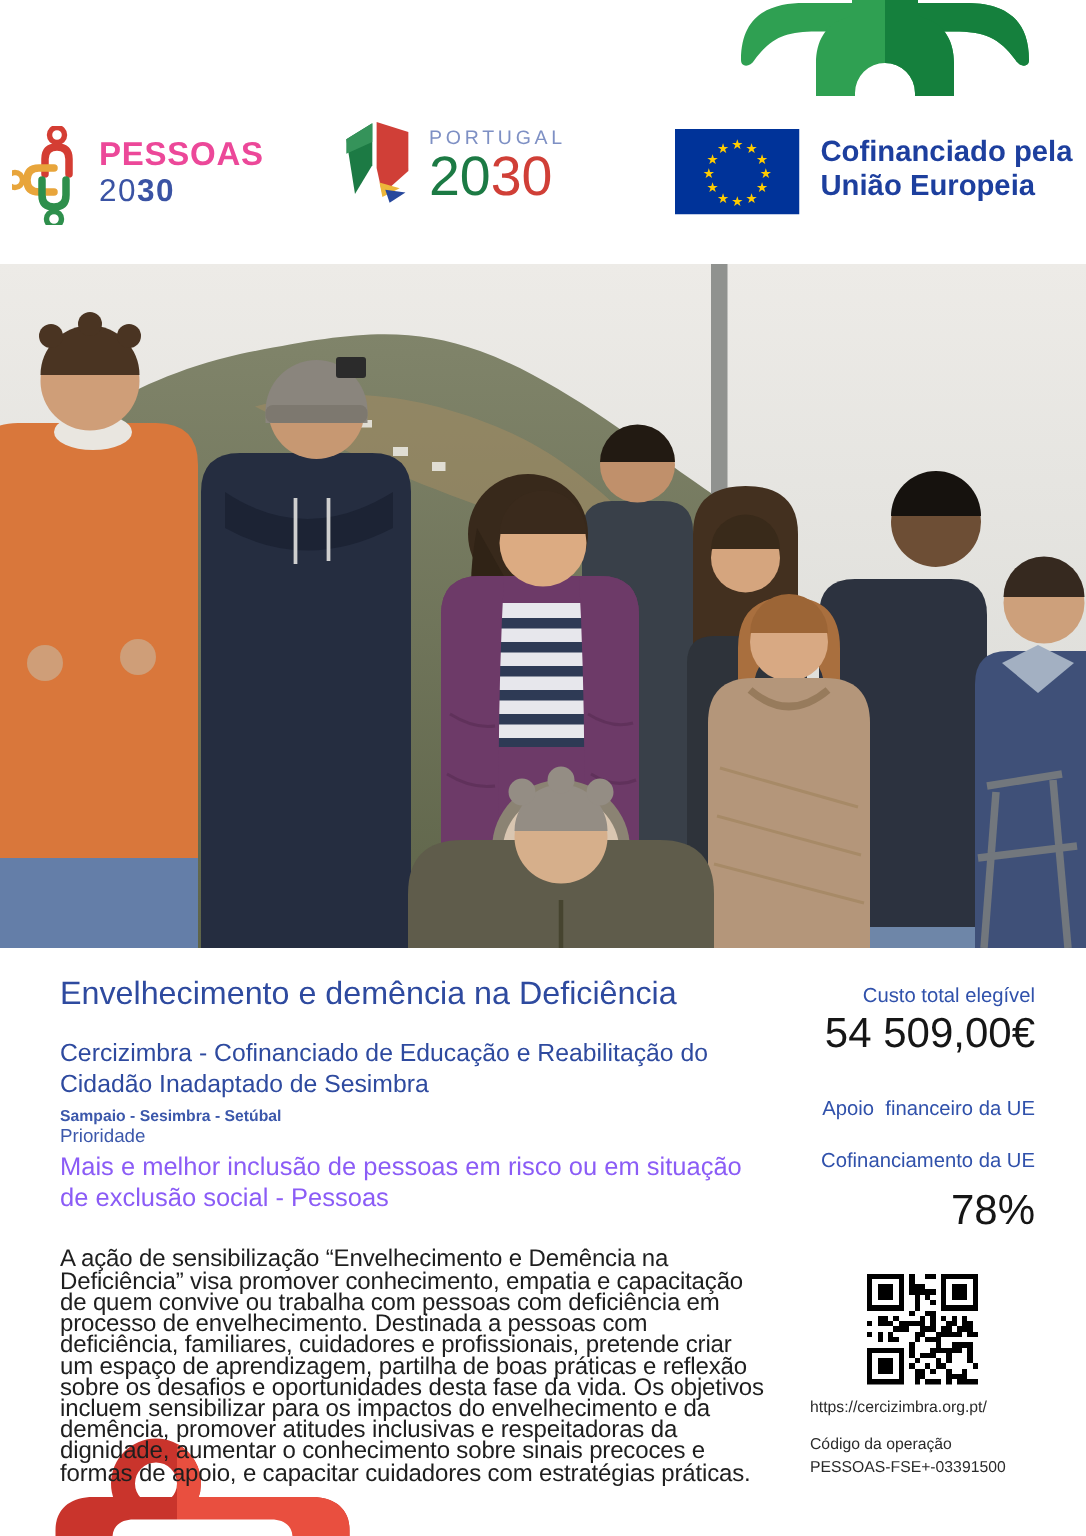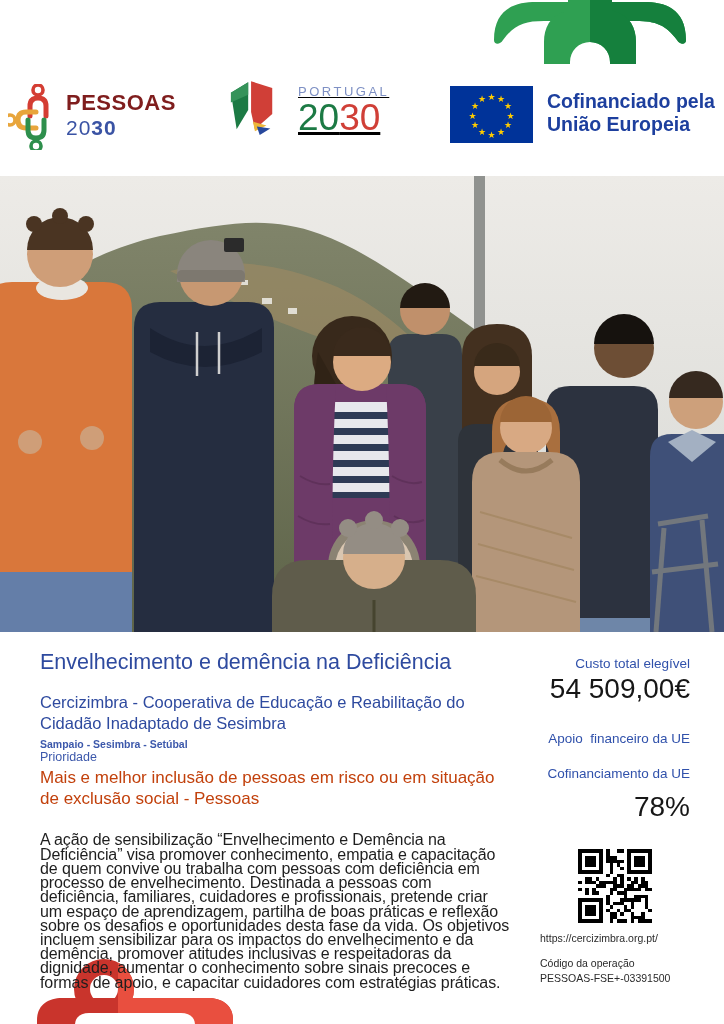--- a/index.html
+++ b/index.html
@@ -2,47 +2,47 @@
 <html><head>
 <meta charset="utf-8">
 <style>
   html,body{margin:0;padding:0;}
   body{width:724px;height:1024px;background:#ffffff;font-family:"Liberation Sans","DejaVu Sans",sans-serif;}
   .page{position:relative;width:724px;height:1024px;overflow:hidden;background:#fff;}
 
   
   .pessoas-logo{position:absolute;left:8px;top:84px;display:flex;align-items:flex-start;}
   .pessoas-text{margin-left:6px;margin-top:8px;line-height:1;}
-  .pessoas-name{font-size:22px;font-weight:700;color:#7f1d1d;letter-spacing:0.5px;}
+  .pessoas-name{font-size:22px;font-weight:700;color:#ec4899;letter-spacing:0.5px;}
   .pessoas-year{font-size:21px;color:#3a53a4;margin-top:3px;letter-spacing:1px;}
   .pessoas-year .bold{font-weight:700;}
 
   .portugal-logo{position:absolute;left:228px;top:80px;display:flex;align-items:flex-start;}
-  .portugal-text{margin-left:20px;margin-top:5px;line-height:1;text-decoration:underline;}
+  .portugal-text{margin-left:8px;margin-top:5px;line-height:1;}
   .portugal-name{font-size:13px;color:#7e90c4;letter-spacing:2.5px;}
   .portugal-year{font-size:37px;margin-top:1px;letter-spacing:0px;}
   .portugal-year .g{color:#1c7a44;}
   .portugal-year .r{color:#d03f37;}
 
   .eu-block{position:absolute;left:450px;top:86px;display:flex;align-items:flex-start;}
   .eu-text{margin-left:14px;margin-top:4px;font-size:19.5px;font-weight:700;color:#1d3f9e;line-height:1.18;}
 
   .corner-green{position:absolute;top:0;right:32px;width:204px;height:66px;}
   .corner-red{position:absolute;bottom:0;left:0;width:240px;height:92px;}
 
   
   .photo{position:absolute;left:0;top:176px;width:724px;height:456px;display:block;}
 
   
   .col-left{position:absolute;left:40px;top:650px;width:478px;z-index:2;}
   .title{font-size:21.5px;color:#2e4a9f;line-height:1.2;}
   .org{margin-top:16px;font-size:16.5px;color:#2e4a9f;line-height:1.3;width:475px;}
   .loc{margin-top:3px;font-size:10.5px;font-weight:700;color:#3c58ab;}
   .prio-label{font-size:12.5px;color:#3c58ab;}
-  .prio{margin-top:3px;font-size:17px;color:#c2410c;line-height:1.26;width:470px;}
+  .prio{margin-top:3px;font-size:17px;color:#8b5cf6;line-height:1.26;width:470px;}
   .desc{margin-top:24px;font-size:16px;color:#1e1e1e;line-height:14.2px;width:470px;letter-spacing:-0.1px;}
 
   .col-right{position:absolute;right:34px;top:656px;width:200px;text-align:right;z-index:2;}
   .fin-label{font-size:13.5px;color:#3051ab;white-space:pre-wrap;}
   .fin-value{font-size:28px;color:#161616;margin-top:2px;}
   .sp1{margin-top:26px;}
   .sp2{margin-top:20px;}
   .sp3{margin-top:10px;}
   .qr-wrap{margin-top:26px;margin-left:auto;width:150px;text-align:left;}
   .qr-wrap svg{display:block;margin:0 auto;}
@@ -251,21 +251,21 @@
     <circle cx="374" cy="382" r="31" fill="#d6af8b"></circle>
     <path d="M343,378 A31,31 0 0 1 405,378 Z" fill="#948d84"></path>
     <circle cx="348" cy="352" r="9" fill="#948d84"></circle>
       <circle cx="374" cy="344" r="9" fill="#948d84"></circle>
       <circle cx="400" cy="352" r="9" fill="#948d84"></circle>
     <path d="M374,424 V456" stroke="#46442f" stroke-width="3"></path>
   </svg>
 
   <div class="col-left">
     <div class="title">Envelhecimento e demência na Deficiência</div>
-    <div class="org">Cercizimbra - Cooperativa de Educação e Reabilitação do Cidadão Inadaptado de Sesimbra</div>
+    <div class="org">Cercizimbra - Cofinanciado de Educação e Reabilitação do Cidadão Inadaptado de Sesimbra</div>
     <div class="loc">Sampaio - Sesimbra - Setúbal</div>
     <div class="prio-label">Prioridade</div>
     <div class="prio">Mais e melhor inclusão de pessoas em risco ou em situação de exclusão social - Pessoas</div>
     <div class="desc">A ação de sensibilização “Envelhecimento e Demência na Deficiência” visa promover conhecimento, empatia e capacitação de quem convive ou trabalha com pessoas com deficiência em processo de envelhecimento. Destinada a pessoas com deficiência, familiares, cuidadores e profissionais, pretende criar um espaço de aprendizagem, partilha de boas práticas e reflexão sobre os desafios e oportunidades desta fase da vida. Os objetivos incluem sensibilizar para os impactos do envelhecimento e da demência, promover atitudes inclusivas e respeitadoras da dignidade, aumentar o conhecimento sobre sinais precoces e formas de apoio, e capacitar cuidadores com estratégias práticas.</div>
   </div>
 
   <div class="col-right">
     <div class="fin-label">Custo total elegível</div>
     <div class="fin-value">54 509,00€</div>
     <div class="fin-label sp1">Apoio  financeiro da UE</div>

